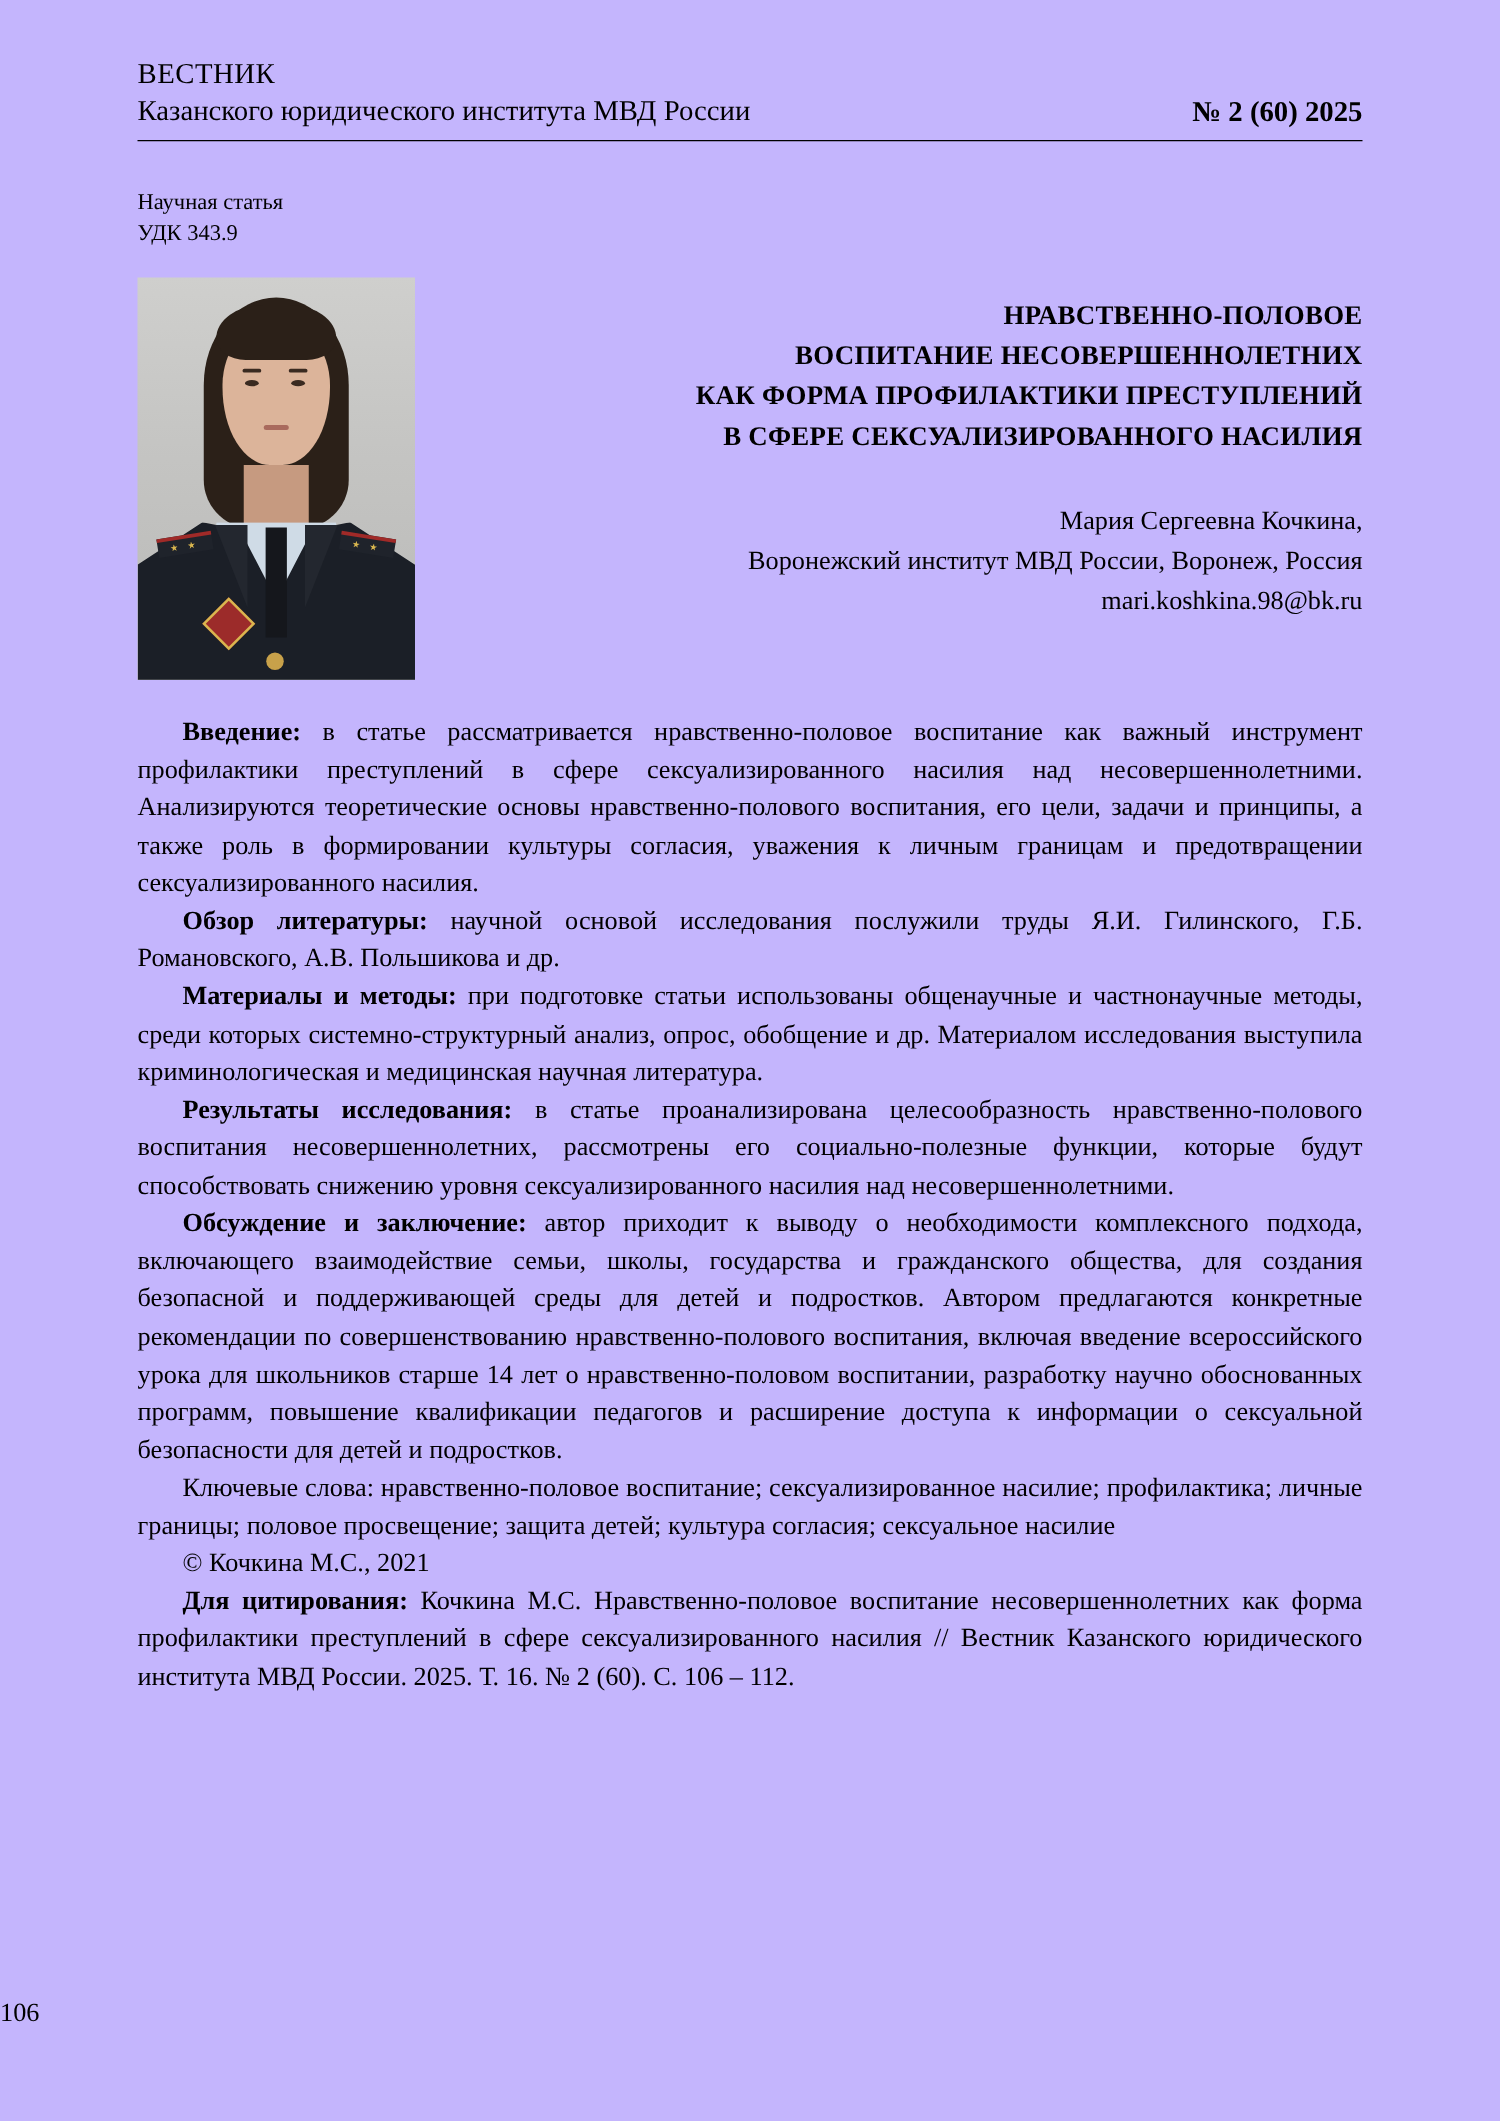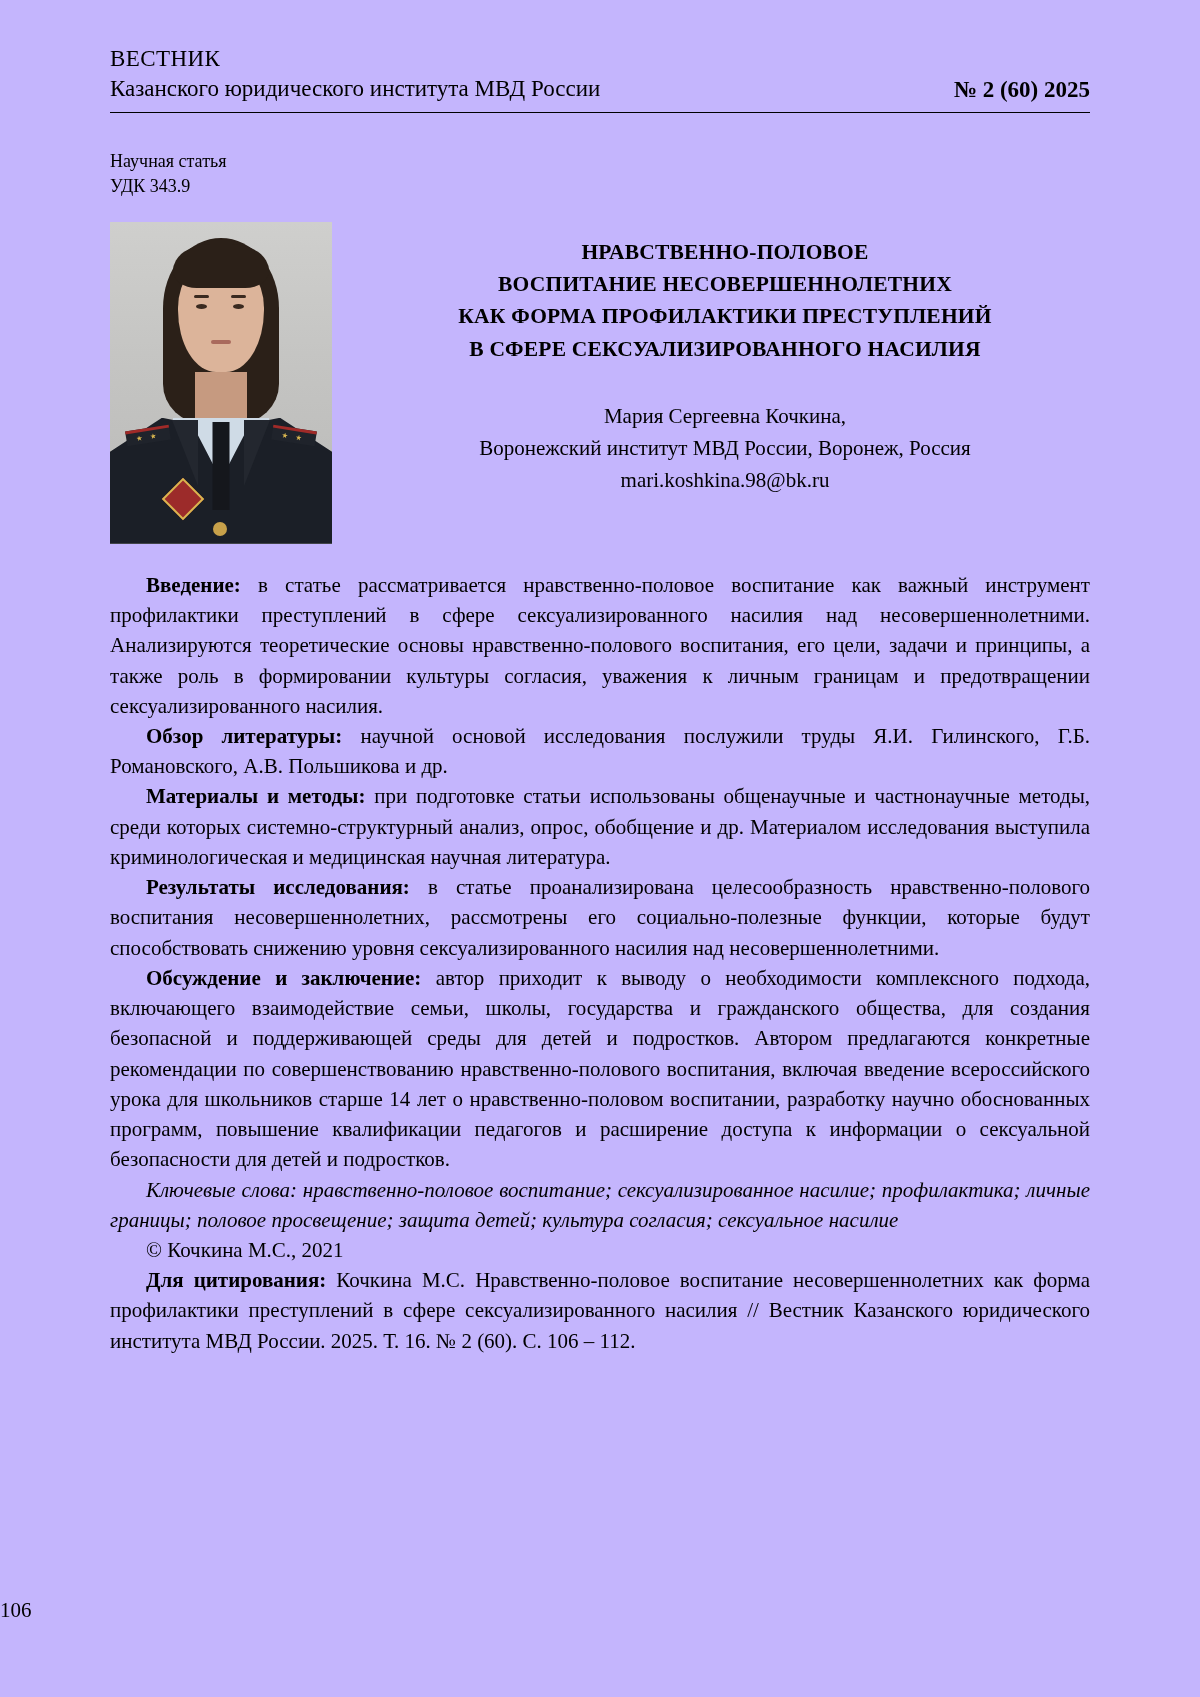--- a/index.html
+++ b/index.html
@@ -221,21 +221,21 @@
     width: 14px;
     height: 14px;
     border-radius: 50%;
     background: #c8a14a;
   }
 
   .title-col {
     flex: 1;
     padding-left: 28px;
     padding-top: 14px;
-    text-align: center;
+    text-align: right;
   }
   .art-title {
     font-size: 21.5px;
     font-weight: bold;
     line-height: 1.5;
     letter-spacing: 0.2px;
   }
   .authors {
     margin-top: 36px;
     font-size: 21px;
@@ -251,21 +251,21 @@
   }
   .abstract p {
     margin: 0;
     text-indent: 36px;
   }
   .lead-i {
     font-style: italic;
     font-weight: bold;
   }
   .lead-b { font-weight: bold; }
-  .ital { font-style: italic; }
+  .ital { }
 
   
   .page-number {
     position: absolute;
     left: 0;
     right: 0;
     bottom: 74px;
     text-align: left;
     font-size: 21px;
   }

